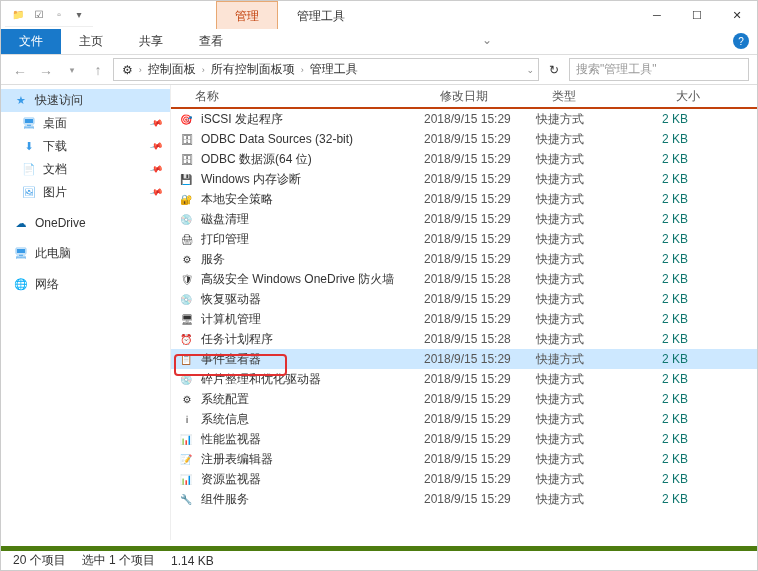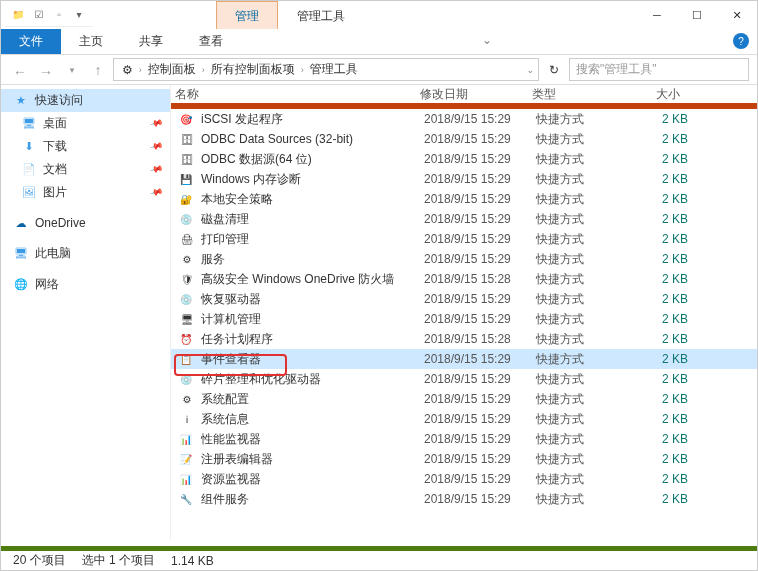--- a/index.html
+++ b/index.html
@@ -1,20 +1,20 @@
 <!DOCTYPE html>
 <html><head>
 <meta charset="utf-8">
 <style>
 *{box-sizing:border-box;margin:0;padding:0;font-family:"Microsoft YaHei",sans-serif;font-size:12px;color:#333}
 body{background:#fff;width:758px;height:571px;overflow:hidden;position:relative;border:1px solid #ccc}
 .titlebar{height:28px;display:flex;align-items:center;position:relative}
 .title-tabs{display:flex;margin-left:215px;height:28px}
 .title-tab{padding:6px 18px;border:1px solid transparent}
-.title-tab.active{background:#fce4d6;color:#0369a1;border:1px solid #e8a872;border-bottom:none}
+.title-tab.active{background:#fce4d6;color:#c2410c;border:1px solid #e8a872;border-bottom:none}
 .win-controls{position:absolute;right:0;top:0;display:flex}
 .win-btn{width:40px;height:28px;display:flex;align-items:center;justify-content:center;font-size:11px}
 .ribbon{height:26px;background:#fff;border-bottom:1px solid #ddd;display:flex;align-items:stretch}
 .ribbon-file{background:#1979ca;color:#fff;padding:4px 18px;display:flex;align-items:center}
 .ribbon-tab{padding:4px 18px;display:flex;align-items:center}
 .ribbon-tab.hot{background:#fce4d6;color:#b85a1a}
 .help-icon{margin-left:auto;width:16px;height:16px;border-radius:50%;background:#1979ca;color:#fff;display:flex;align-items:center;justify-content:center;margin-right:8px;margin-top:4px;font-size:10px}
 .quickbar{height:24px;display:flex;align-items:center;padding:0 6px;gap:4px;border-bottom:1px solid #eee;position:absolute;top:2px;left:4px}
 .qb-icon{width:16px;height:16px;display:flex;align-items:center;justify-content:center;font-size:10px;color:#666}
 .addressbar{height:30px;display:flex;align-items:center;padding:3px 8px;gap:4px;border-bottom:1px solid #ddd}
@@ -25,21 +25,21 @@
 .refresh{width:22px;height:22px;display:flex;align-items:center;justify-content:center}
 .search{width:180px;height:23px;border:1px solid #ccc;padding:0 6px;display:flex;align-items:center;color:#999}
 .content{display:flex;height:455px}
 .sidebar{width:170px;border-right:1px solid #eee;padding:4px 0;overflow:auto}
 .sb-item{display:flex;align-items:center;padding:3px 8px 3px 20px;gap:6px;position:relative}
 .sb-item.active{background:#cde8ff}
 .sb-item.top{padding-left:12px}
 .sb-icon{width:16px;height:16px;display:flex;align-items:center;justify-content:center;font-size:11px}
 .pin{position:absolute;right:8px;color:#888;font-size:9px;transform:rotate(30deg)}
 .filearea{flex:1;display:flex;flex-direction:column}
-.columns{display:flex;height:24px;border-bottom:6px solid #c2410c;padding-left:0}
+.columns{display:flex;height:24px;border-bottom:2px solid #c2410c;padding-left:20px}
 .col{display:flex;align-items:center;color:#555;padding-left:4px}
 .col.name{width:245px}.col.date{width:112px}.col.type{width:110px}.col.size{width:60px;justify-content:flex-end;padding-right:18px}
 .files{overflow:auto}
 .row{display:flex;height:20px;align-items:center;padding-left:8px}
 .row.selected{background:#cde8ff}
 .row .cell{display:flex;align-items:center}
 .row .c-name{width:245px;gap:6px}
 .row .c-date{width:112px;color:#555}.row .c-type{width:110px;color:#555}.row .c-size{width:60px;justify-content:flex-end;color:#0f766e;padding-right:18px}
 .row .ficon{width:16px;height:16px;display:flex;align-items:center;justify-content:center;font-size:10px}
 .highlight{position:absolute;border:2px solid #e03030;border-radius:4px;left:173px;top:353px;width:113px;height:22px;pointer-events:none}

